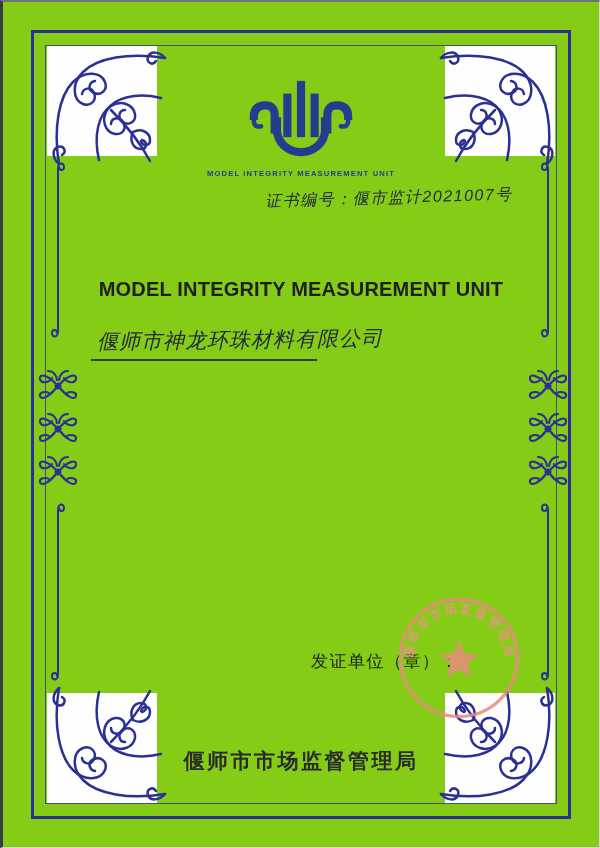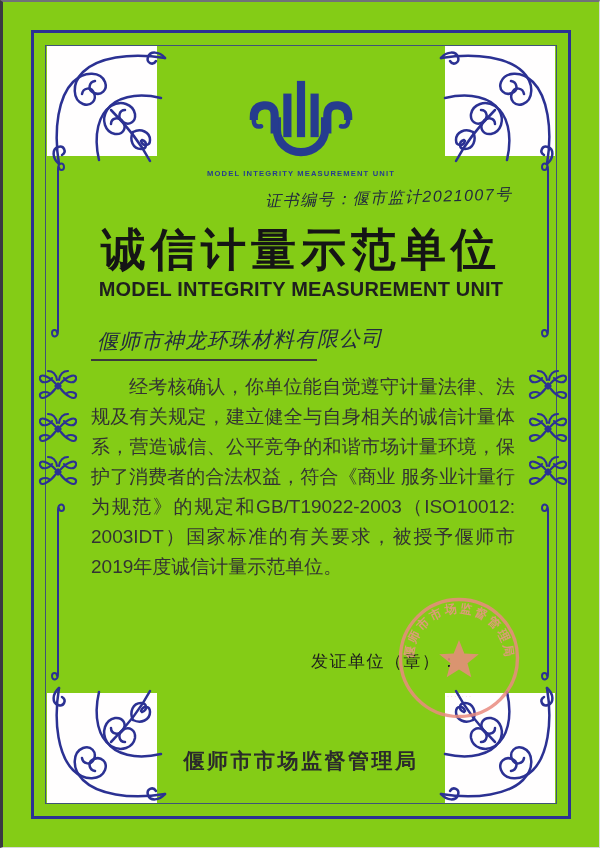--- a/index.html
+++ b/index.html
@@ -173,27 +173,25 @@
         <path d="M117,47 Q117,56 109,54"></path>
       </g>
     </svg>
     <div class="logo-caption">MODEL INTEGRITY MEASUREMENT UNIT</div>
   </div>
 
   <div class="cert-no">
     <span>证书编号：</span><span>偃市监计2021007号</span>
   </div>
 
-  <div class="title-zh">诚信计量示范单位</div>
   <div class="title-en">MODEL INTEGRITY MEASUREMENT UNIT</div>
 
   <div class="company">偃师市神龙环珠材料有限公司</div>
   <div class="company-underline"></div>
 
-  <div class="body-text">经考核确认，你单位能自觉遵守计量法律、法规及有关规定，建立健全与自身相关的诚信计量体系，营造诚信、公平竞争的和谐市场计量环境，保护了消费者的合法权益，符合《商业 服务业计量行为规范》的规定和GB/T19022-2003（ISO10012: 2003IDT）国家标准的有关要求，被授予偃师市2019年度诚信计量示范单位。</div>
 
   <div class="issuer-label">发证单位（章）：</div>
 
   <svg class="seal" viewBox="0 0 128 128">
     <circle cx="64" cy="64" r="58.5" fill="none" stroke="#e98b80" stroke-width="3.4"></circle>
     <path d="M64,46 L69.3,59.5 L83.8,60.2 L72.5,69.3 L76.3,83.3 L64,75.5 L51.7,83.3 L55.5,69.3 L44.2,60.2 L58.7,59.5 Z" fill="#e98b80"></path>
     <path id="sealArc" d="M20,78 A46,46 0 1 1 108,78" fill="none"></path>
     <text font-size="12" fill="#ec948a" letter-spacing="2.5" font-weight="bold">
       <textPath href="#sealArc" startOffset="8%">偃师市市场监督管理局</textPath>
     </text>

